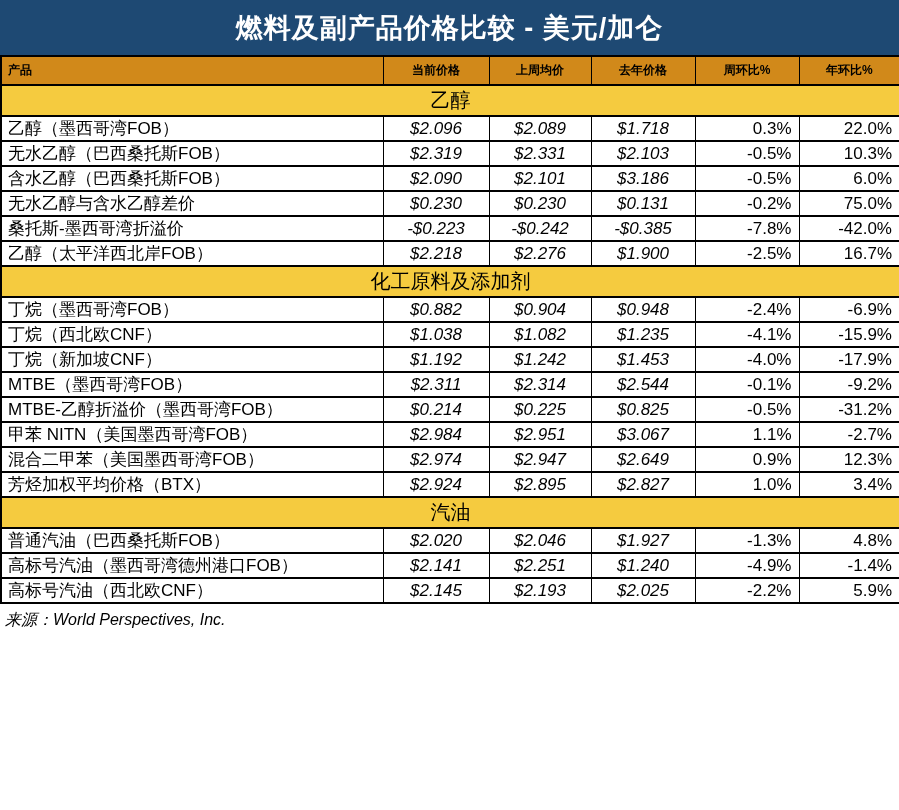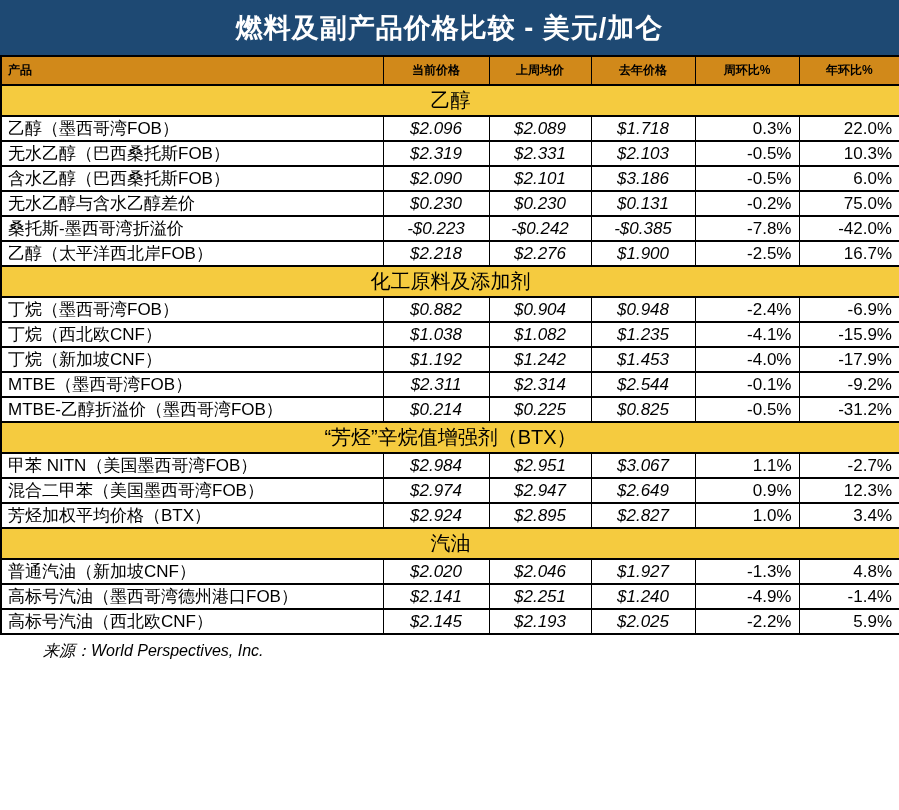--- a/index.html
+++ b/index.html
@@ -64,21 +64,20 @@
     font-size: 17px;
   }
   .price-table td.product { text-align: left; }
   .price-table td.price   { text-align: center; font-style: italic; }
   .price-table td.pct     { text-align: right; padding-right: 7px; }
   .source-note {
     font-size: 16px;
     font-style: italic;
     padding: 6px 0 0 5px;
     height: 31px;
-    margin-left: 38px;
   }
 </style>
 </head>
 <body>
 
 <div class="page">
 
   <div class="title-bar">燃料及副产品价格比较 - 美元/加仑</div>
 
   <table class="price-table">
@@ -189,23 +188,20 @@
         </tr>
         <tr>
           <td class="product">MTBE-乙醇折溢价（墨西哥湾FOB）</td>
           <td class="price">$0.214</td>
           <td class="price">$0.225</td>
           <td class="price">$0.825</td>
           <td class="pct">-0.5%</td>
           <td class="pct">-31.2%</td>
         </tr>
         <tr>
-          <td colspan="6" class="section">“芳烃”辛烷值增强剂（BTX）</td>
-        </tr>
-        <tr>
           <td class="product">甲苯 NITN（美国墨西哥湾FOB）</td>
           <td class="price">$2.984</td>
           <td class="price">$2.951</td>
           <td class="price">$3.067</td>
           <td class="pct">1.1%</td>
           <td class="pct">-2.7%</td>
         </tr>
         <tr>
           <td class="product">混合二甲苯（美国墨西哥湾FOB）</td>
           <td class="price">$2.974</td>
@@ -219,21 +215,21 @@
           <td class="price">$2.924</td>
           <td class="price">$2.895</td>
           <td class="price">$2.827</td>
           <td class="pct">1.0%</td>
           <td class="pct">3.4%</td>
         </tr>
         <tr>
           <td colspan="6" class="section">汽油</td>
         </tr>
         <tr>
-          <td class="product">普通汽油（新加坡CNF）</td>
+          <td class="product">普通汽油（巴西桑托斯FOB）</td>
           <td class="price">$2.020</td>
           <td class="price">$2.046</td>
           <td class="price">$1.927</td>
           <td class="pct">-1.3%</td>
           <td class="pct">4.8%</td>
         </tr>
         <tr>
           <td class="product">高标号汽油（墨西哥湾德州港口FOB）</td>
           <td class="price">$2.141</td>
           <td class="price">$2.251</td>

